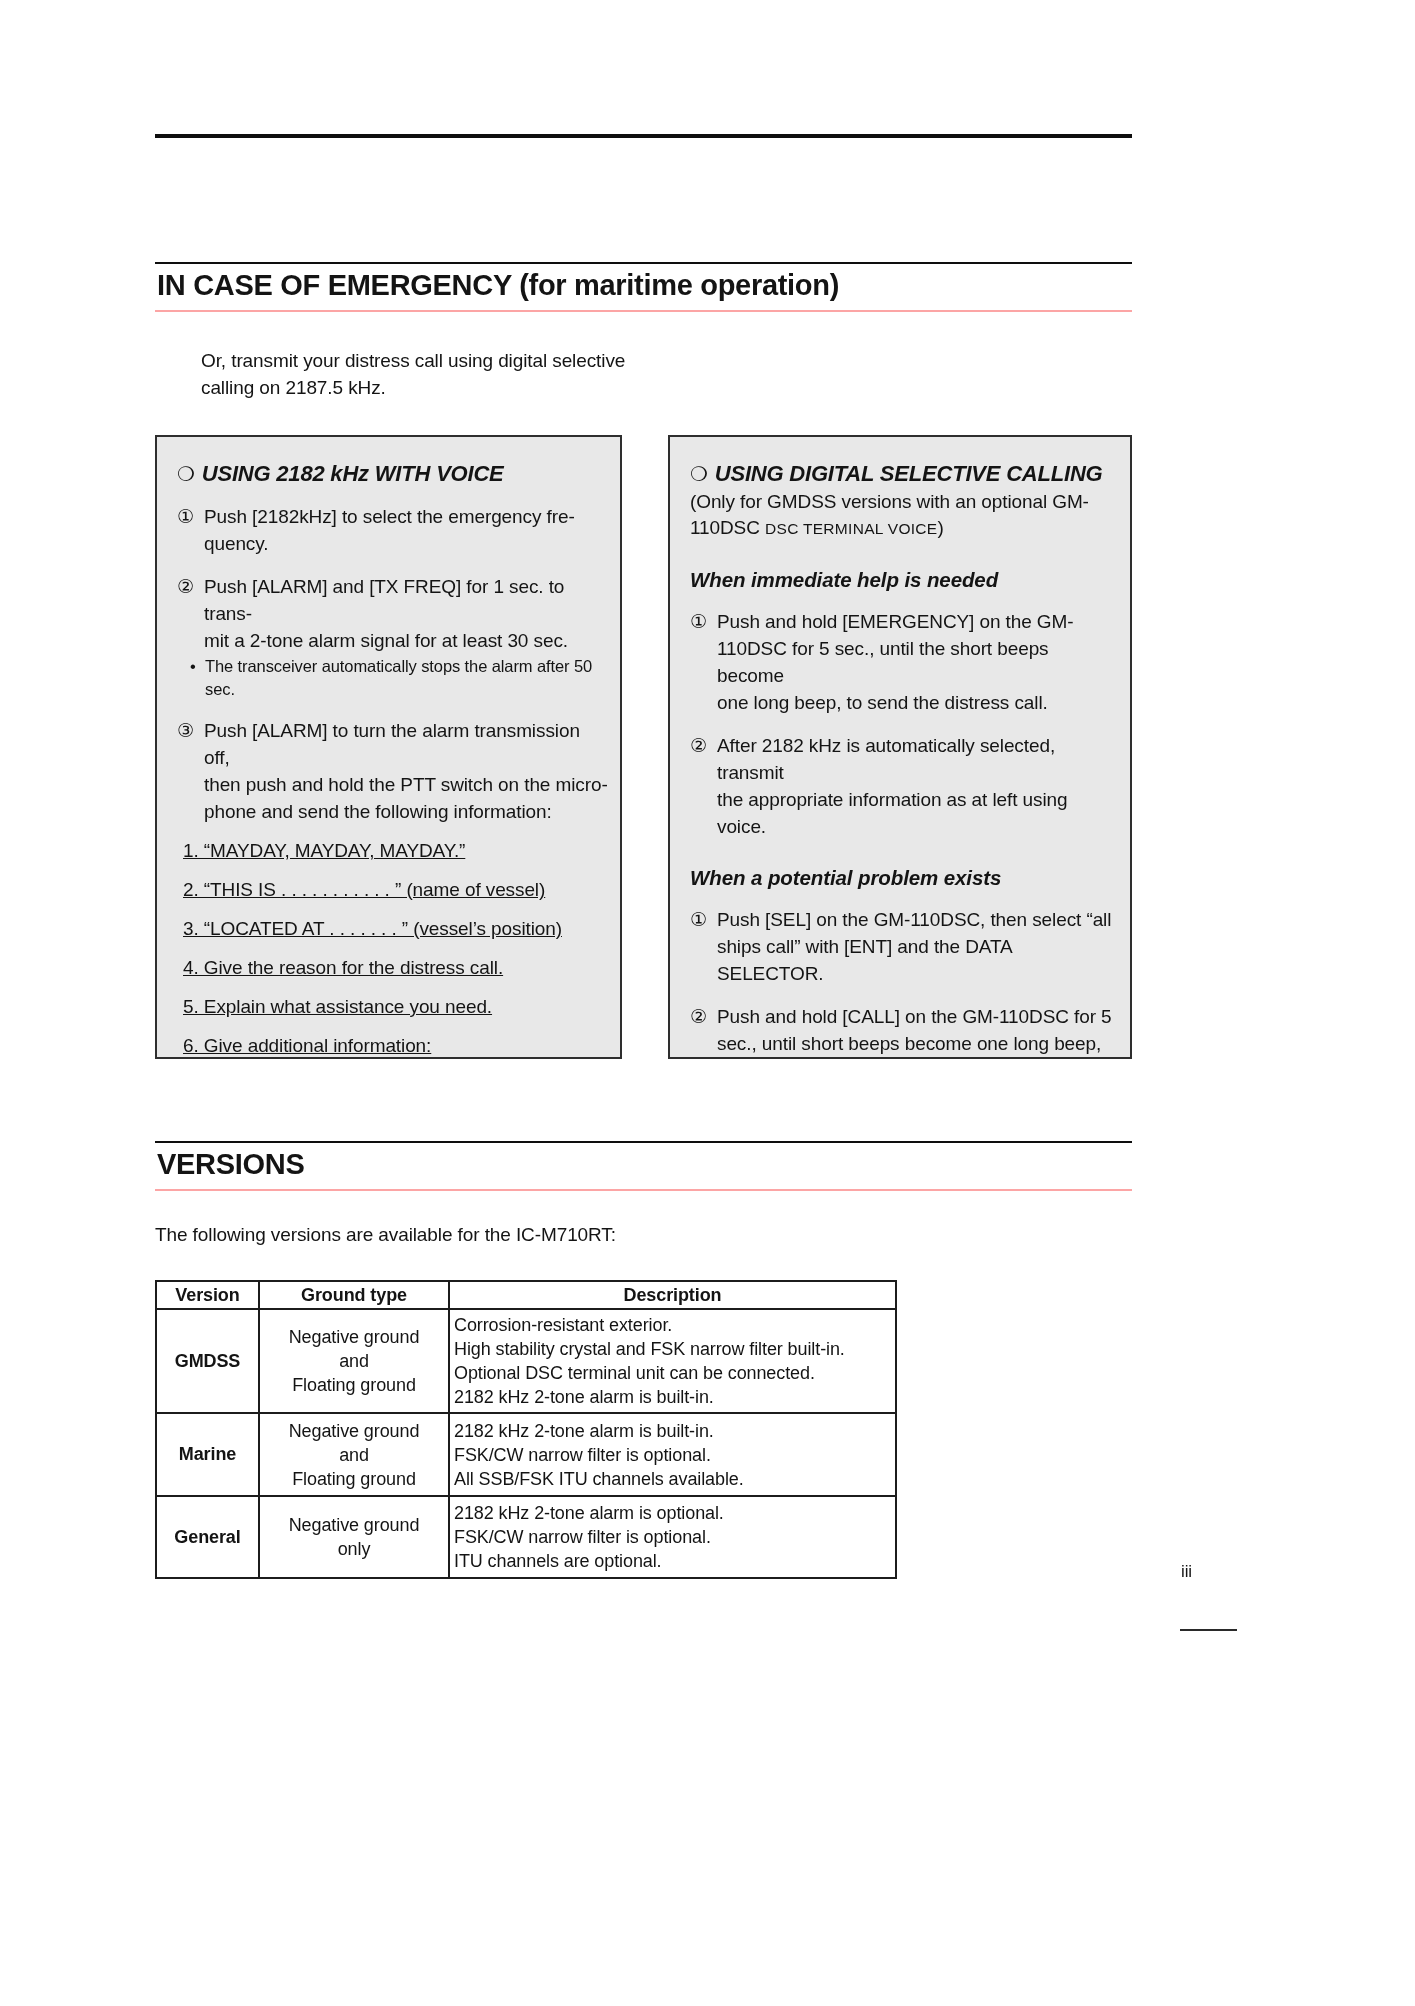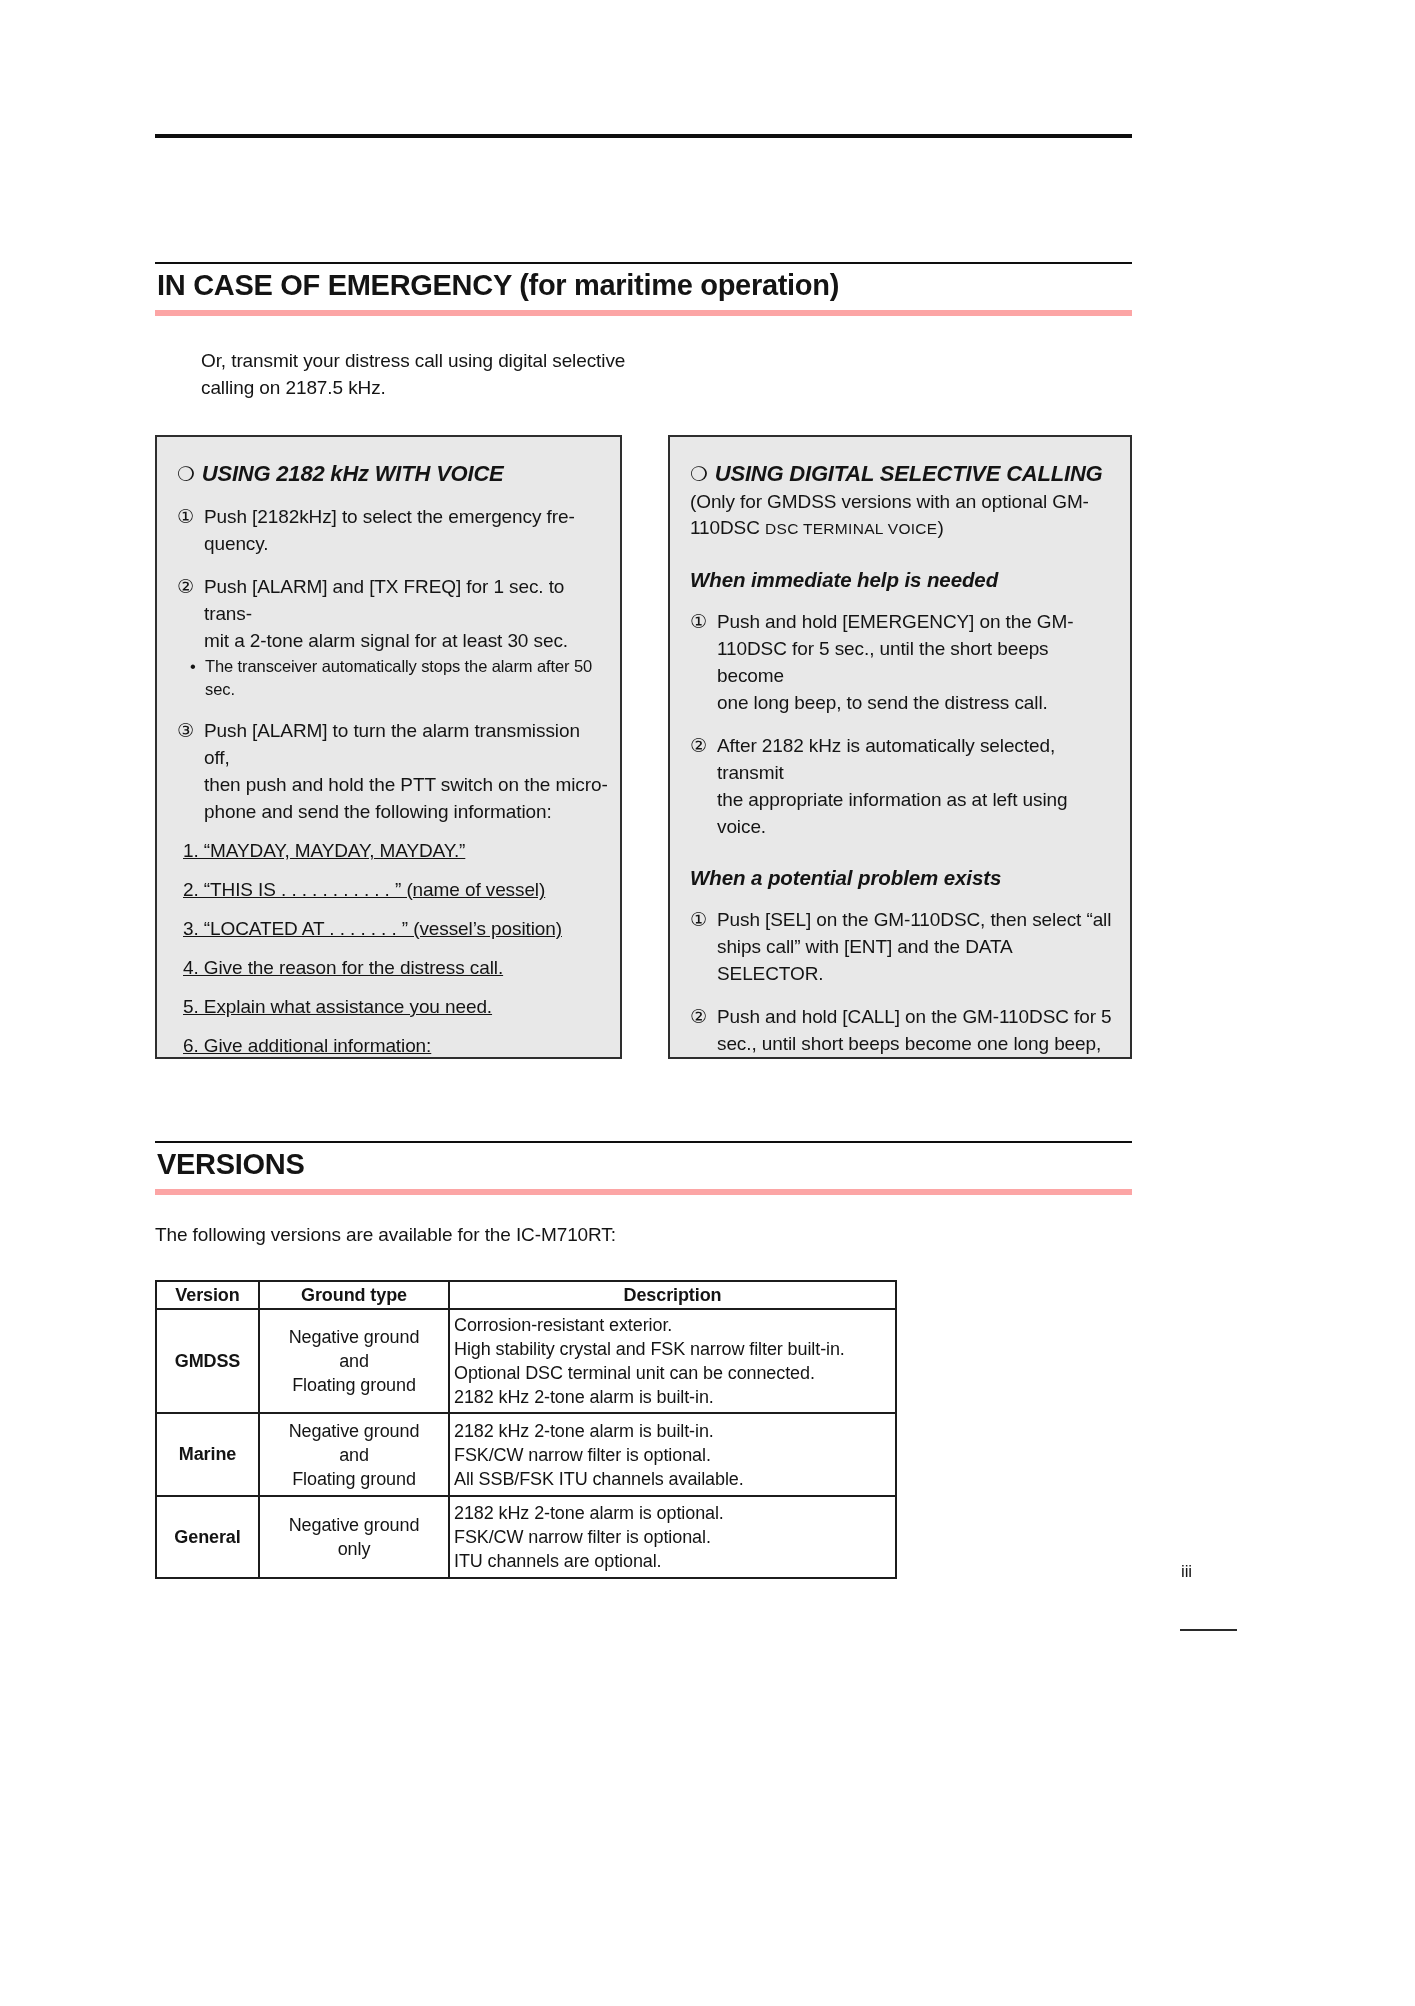--- a/index.html
+++ b/index.html
@@ -8,21 +8,21 @@
     width: 1415px; height: 2006px; background: #ffffff; color: #141414;
     font-family: "Liberation Sans", "DejaVu Sans", sans-serif;
     letter-spacing: -0.1px;
   }
   .page { position: relative; width: 1415px; height: 2006px; overflow: hidden; }
 
   .top-rule { position: absolute; left: 155px; top: 134px; width: 977px; height: 4px; background: #0e0e0e; }
 
   .title-band {
     position: absolute; left: 155px; width: 977px;
-    border-top: 2px solid #0e0e0e; border-bottom: 6px solid #fca5a5;
+    border-top: 2px solid #0e0e0e; border-bottom: 2px solid #fca5a5;
     padding: 5px 0 8px 2px;
   }
   .title-band.emergency { top: 262px; }
   .title-band.versions  { top: 1141px; }
   .band-title { margin: 0; font-size: 29px; font-weight: 700; letter-spacing: -0.3px; }
 
   .intro-row { position: absolute; left: 155px; top: 347px; width: 977px; display: flex; }
   .intro-col-left  { width: 467px; }
   .intro-col-right { width: 464px; margin-left: 46px; }
   .body-text {

